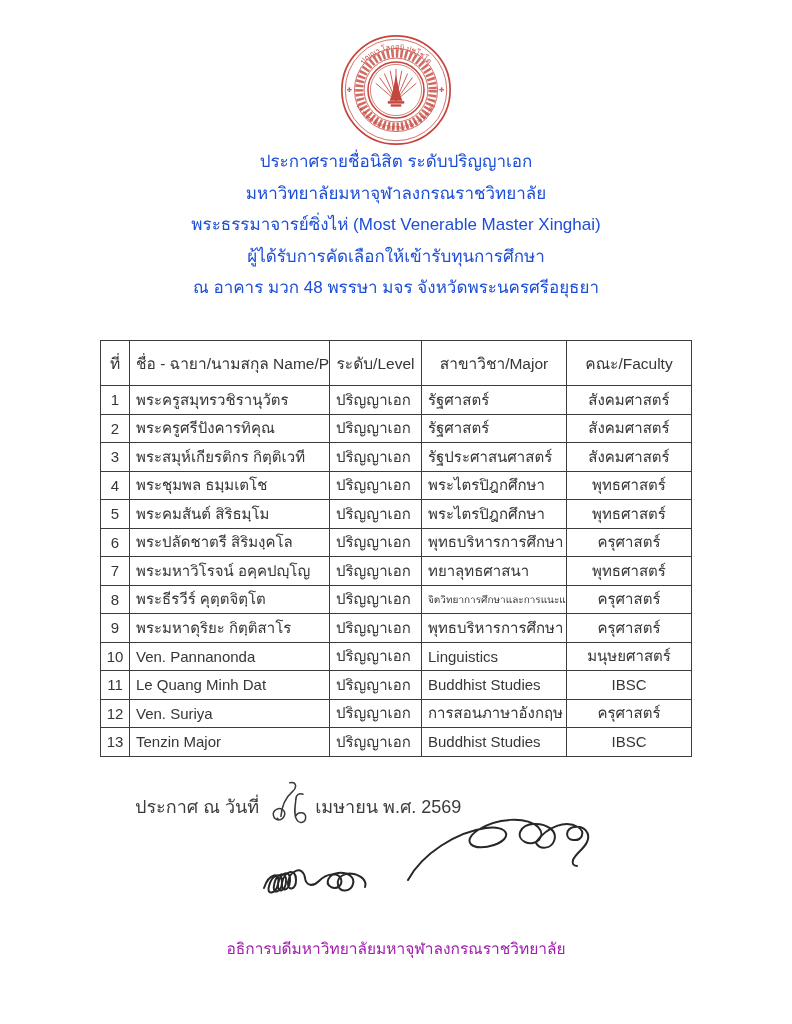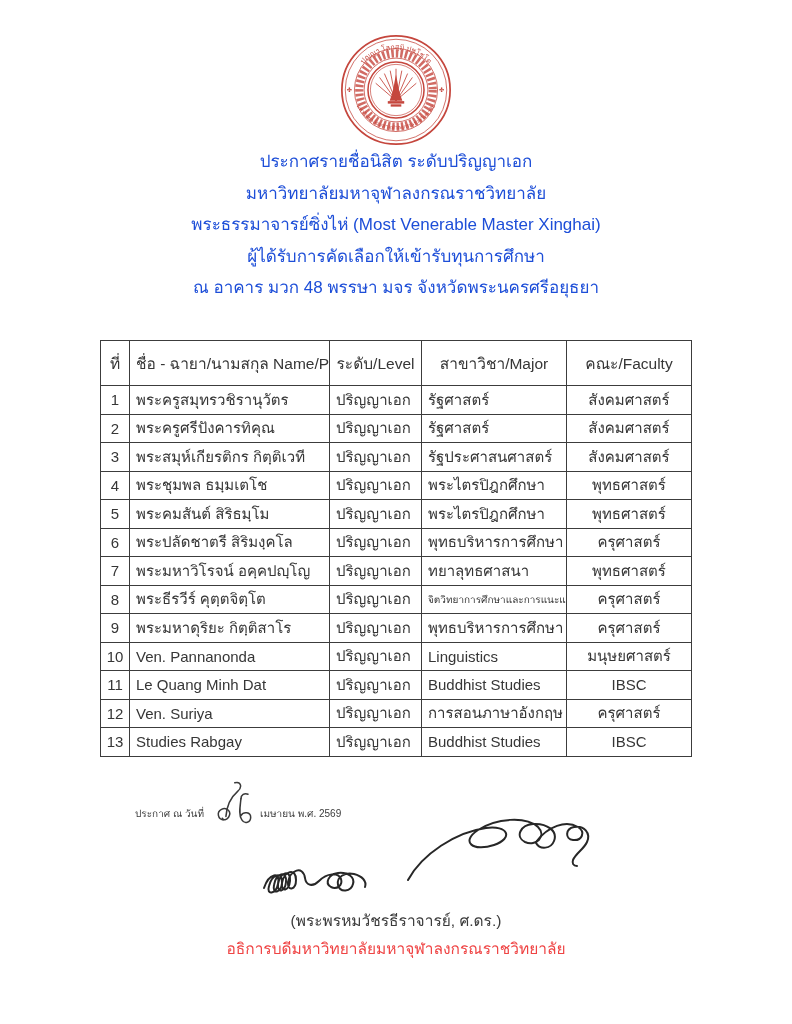--- a/index.html
+++ b/index.html
@@ -23,26 +23,26 @@
   .col-name{width:200px;}
   .col-level{width:92px;}
   .col-major{width:145px;}
   .col-faculty{width:125px;}
   .al-c{text-align:center;}
   .al-l{text-align:left;padding-left:6px !important;padding-right:2px !important;}
   td.small-major{font-size:10px;}
 
   
   .dateline{position:absolute;left:135px;top:779px;height:46px;display:flex;align-items:flex-end;
-            font-size:10px;color:#3b3b3b;text-align:center;}
+            font-size:18px;color:#3b3b3b;text-align:center;}
   .dateline .txt{padding-bottom:4px;}
   .hand-day{width:46px;height:46px;margin:0 4px -2px 6px;}
   .signature{position:absolute;left:250px;top:814px;width:345px;height:100px;}
   .signer-name{position:absolute;top:908px;left:0;width:792px;text-align:center;font-size:15.5px;color:#3b3b3b;}
-  .signer-title{position:absolute;top:936px;left:0;width:792px;text-align:center;font-size:15.5px;color:#ef4444;}
+  .signer-title{position:absolute;top:936px;left:0;width:792px;text-align:center;font-size:15.5px;color:#a21caf;}
 </style>
 </head>
 <body>
 
 <div class="page">
 
   <div class="seal">
     <svg viewBox="-60 -60 120 120" width="116" height="116">
       <g fill="none" stroke="#c5463d">
         <circle r="56" stroke-width="1.8"></circle>
@@ -192,21 +192,21 @@
         </tr>
         <tr>
           <td class="al-c">12</td>
           <td class="al-l">Ven. Suriya</td>
           <td class="al-l">ปริญญาเอก</td>
           <td class="al-l">การสอนภาษาอังกฤษ</td>
           <td class="al-c">ครุศาสตร์</td>
         </tr>
         <tr>
           <td class="al-c">13</td>
-          <td class="al-l">Studies Rabgay</td>
+          <td class="al-l">Tenzin Major</td>
           <td class="al-l">ปริญญาเอก</td>
           <td class="al-l">Buddhist Studies</td>
           <td class="al-c">IBSC</td>
         </tr>
       </tbody>
   </table>
 
   <div class="dateline">
     <span class="txt">ประกาศ ณ วันที่</span>
     <svg class="hand-day" viewBox="0 0 50 52">
@@ -234,16 +234,15 @@
         c8,2 13,7 11,13"></path>
       <path d="M158,66
         C172,40 206,18 236,14 c22,-3 28,10 8,17 c-21,7 -34,-3 -16,-15
         c18,-12 48,-14 60,-3 c9,9 -2,20 -13,15 c-10,-5 -5,-17 8,-18
         c14,-1 25,7 21,17 c-3,8 -14,9 -18,2"></path>
       <path d="M286,28 c12,-16 30,-22 42,-15 c8,5 4,14 -5,13 c-8,-1 -8,-11 1,-13
         c10,-2 17,6 13,15 c-3,7 -11,11 -14,18 c-1,3 0,6 4,6"></path>
     </g>
   </svg>
 
-  <div class="signer-name">(พระพรหมวัชรธีราจารย์, ศ.ดร.)</div>
   <div class="signer-title">อธิการบดีมหาวิทยาลัยมหาจุฬาลงกรณราชวิทยาลัย</div>
 
 </div>
 
 </body></html>

